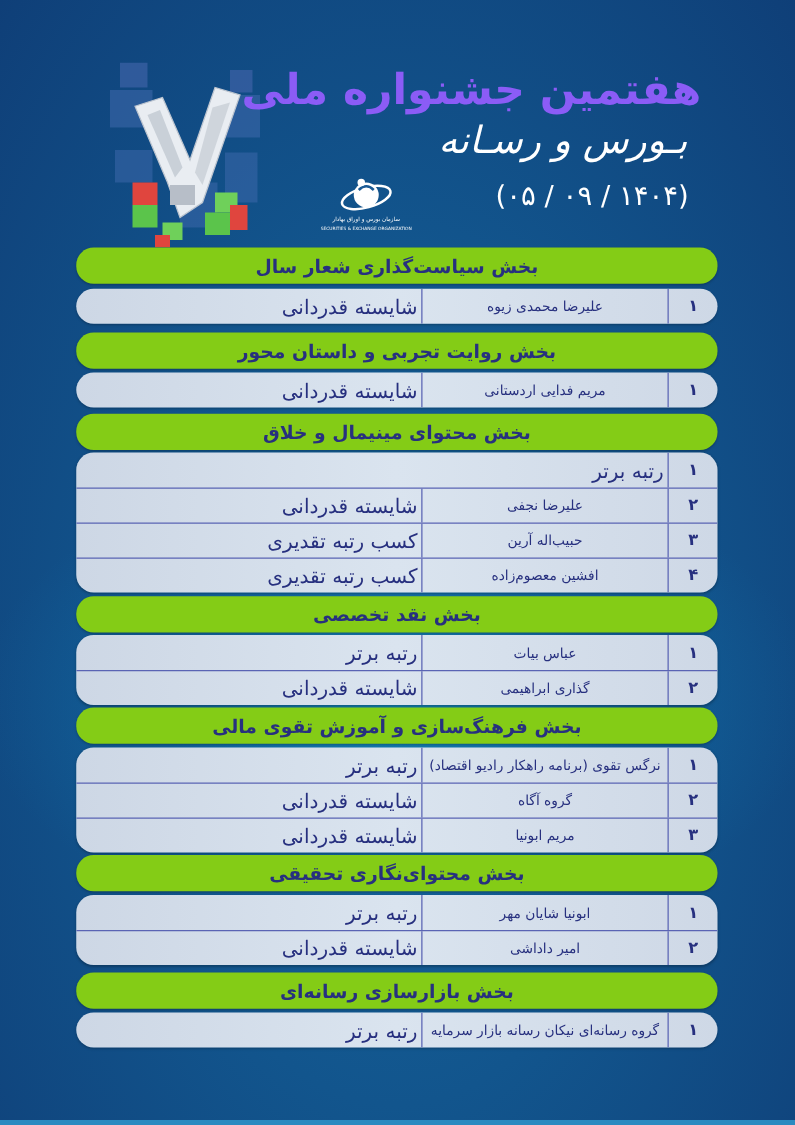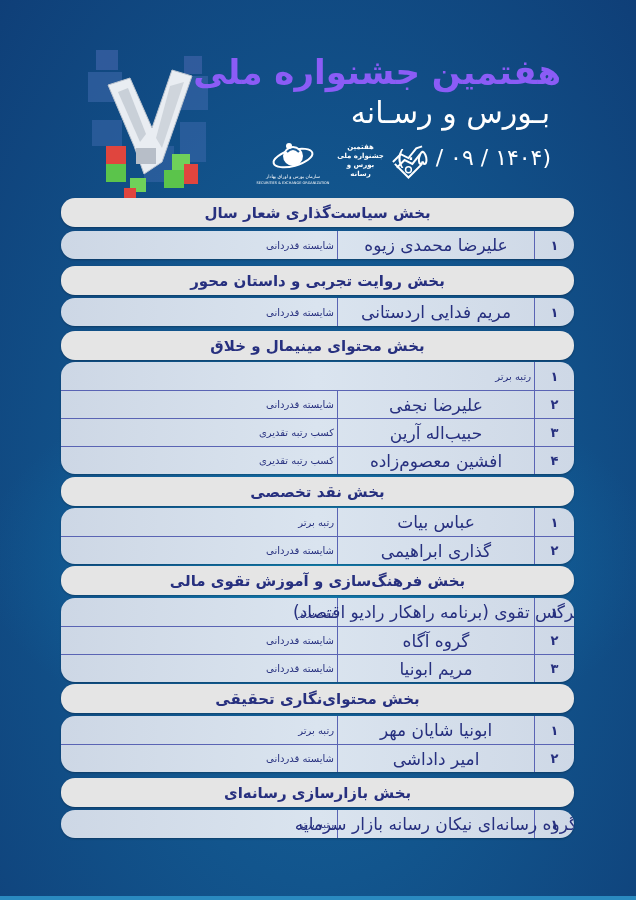--- a/index.html
+++ b/index.html
@@ -21,21 +21,21 @@
 
     
     .hero { position: absolute; left: 0; top: 0; width: 636px; height: 195px; }
     .title-main {
       position: absolute; right: 75px; top: 52px;
       font-size: 34px; font-weight: bold; color: #8b5cf6;
       white-space: nowrap; letter-spacing: 0px; margin-left: 44px;
     }
     .title-sub {
       position: absolute; right: 86px; top: 95px;
-      font-size: 30px; color: #ffffff; white-space: nowrap; letter-spacing: 3px;
+      font-size: 30px; color: #ffffff; white-space: nowrap; letter-spacing: 3px; font-style: italic;
     }
     .date {
       position: absolute; right: 85px; top: 145px;
       font-size: 22px; color: #ffffff; white-space: nowrap; font-weight: 400;
       direction: rtl; letter-spacing: 2px;
     }
     .festival-logo {
       position: absolute; left: 336px; top: 140px; width: 90px; height: 42px;
       display: flex; align-items: center; gap: 4px;
     }
@@ -49,50 +49,50 @@
     }
     .sec-logo .cap { color: #fff; font-size: 4.5px; white-space: nowrap; line-height: 6px; }
     .artwork {
       position: absolute; left: 88px; top: 50px; width: 120px; height: 148px;
     }
 
     
     .board { position: absolute; left: 61px; top: 0; width: 513px; }
     .sec-head {
       position: absolute; left: 0; width: 513px; height: 29px;
-      background: #e5e5e5; border-radius: 14px;
+      background: #84cc16; border-radius: 14px;
       display: flex; align-items: center; justify-content: center;
       font-size: 15px; font-weight: bold; color: #27307f;
       box-shadow: 0 1px 2px rgba(0,0,0,0.25);
     }
     .sec-body {
       position: absolute; left: 0; width: 513px;
       background: linear-gradient(90deg, #cdd7e5 0%, #dae4ef 50%, #ced8e6 100%);
       border-radius: 14px; overflow: hidden;
       box-shadow: 0 1px 2px rgba(0,0,0,0.25);
     }
     .row {
       display: flex; flex-direction: row; height: 28px; align-items: stretch;
       border-top: 1.5px solid #5a64b4;
     }
     .row:first-child { border-top: none; }
     .cell {
       display: flex; align-items: center;
-      font-size: 17px; color: #27307f; white-space: nowrap;
+      font-size: 11px; color: #27307f; white-space: nowrap;
     }
     .cell-num {
       width: 40px; justify-content: center; font-weight: bold; font-size: 13px;
       border-left: 1.5px solid #5a64b4;
     }
     .cell-name {
       width: 197px; justify-content: center;
       border-left: 1.5px solid #5a64b4;
     }
     .cell-award {
-      flex: 1; justify-content: flex-start; padding-right: 3px; font-size: 10px;
+      flex: 1; justify-content: flex-start; padding-right: 3px; font-size: 16px;
     }
   </style>
 </head>
 <body>
 
 <div class="page-bg-accent"></div>
 
 <div class="hero">
 
   <svg class="artwork" viewBox="0 0 120 148">
@@ -115,33 +115,20 @@
     <rect x="76" y="120" width="20" height="18" fill="#5bc44b"></rect>
     <rect x="96" y="114" width="14" height="20" fill="#e0453e"></rect>
     <rect x="42" y="128" width="16" height="14" fill="#6fd05a"></rect>
     <rect x="36" y="138" width="12" height="10" fill="#e0453e"></rect>
   </svg>
 
   <div class="title-main">هفتمین جشنواره ملی</div>
   <div class="title-sub">بـورس و رسـانه</div>
   <div class="date">(۱۴۰۴ / ۰۹ / ۰۵)</div>
 
-  <div class="festival-logo">
-    <svg width="38" height="38" viewBox="0 0 38 38">
-      <path d="M4 20 L12 12 L20 16 L28 6 L34 4" stroke="#fff" stroke-width="2" fill="none"></path>
-      <path d="M8 26 L16 18 L24 22 L32 12" stroke="#fff" stroke-width="2" fill="none"></path>
-      <path d="M6 22 L14 30 L20 36 L26 30 L34 22" stroke="#fff" stroke-width="2" fill="none"></path>
-      <circle cx="20" cy="28" r="3" stroke="#fff" stroke-width="1.5" fill="none"></circle>
-    </svg>
-    <div class="logo-text">
-      <span>هفتمین</span>
-      <span>جشنواره ملی</span>
-      <span>بورس و رسانه</span>
-    </div>
-  </div>
 
   <div class="sec-logo">
     <svg width="44" height="34" viewBox="0 0 44 34">
       <ellipse cx="22" cy="18" rx="20" ry="8" fill="none" stroke="#fff" stroke-width="2" transform="rotate(-15 22 18)"></ellipse>
       <circle cx="22" cy="16" r="10" fill="#fff"></circle>
       <path d="M16 12 Q22 6 28 12" stroke="#1a5a95" stroke-width="2" fill="none"></path>
       <circle cx="18" cy="6" r="3" fill="#fff"></circle>
     </svg>
     <span class="cap">سازمان بورس و اوراق بهادار</span>
     <span class="cap" style="font-size:3.5px;">SECURITIES &amp; EXCHANGE ORGANIZATION</span>

